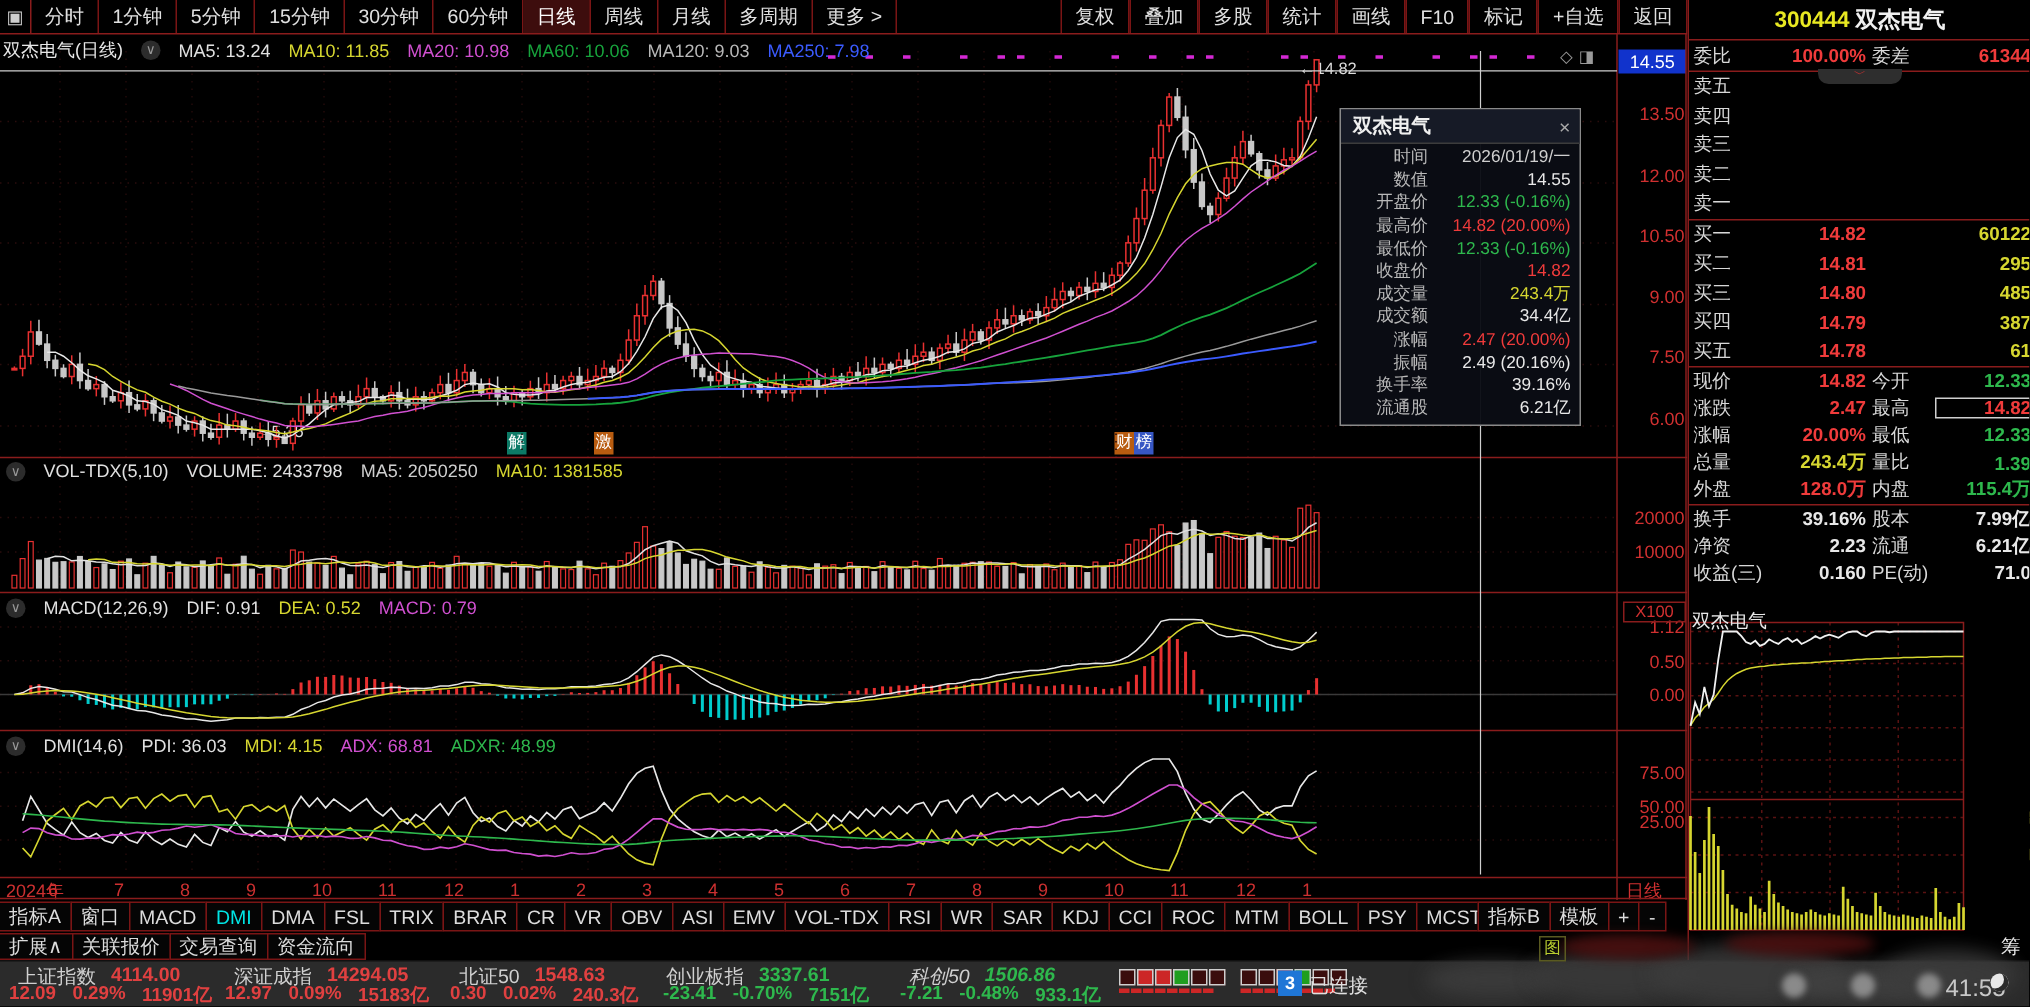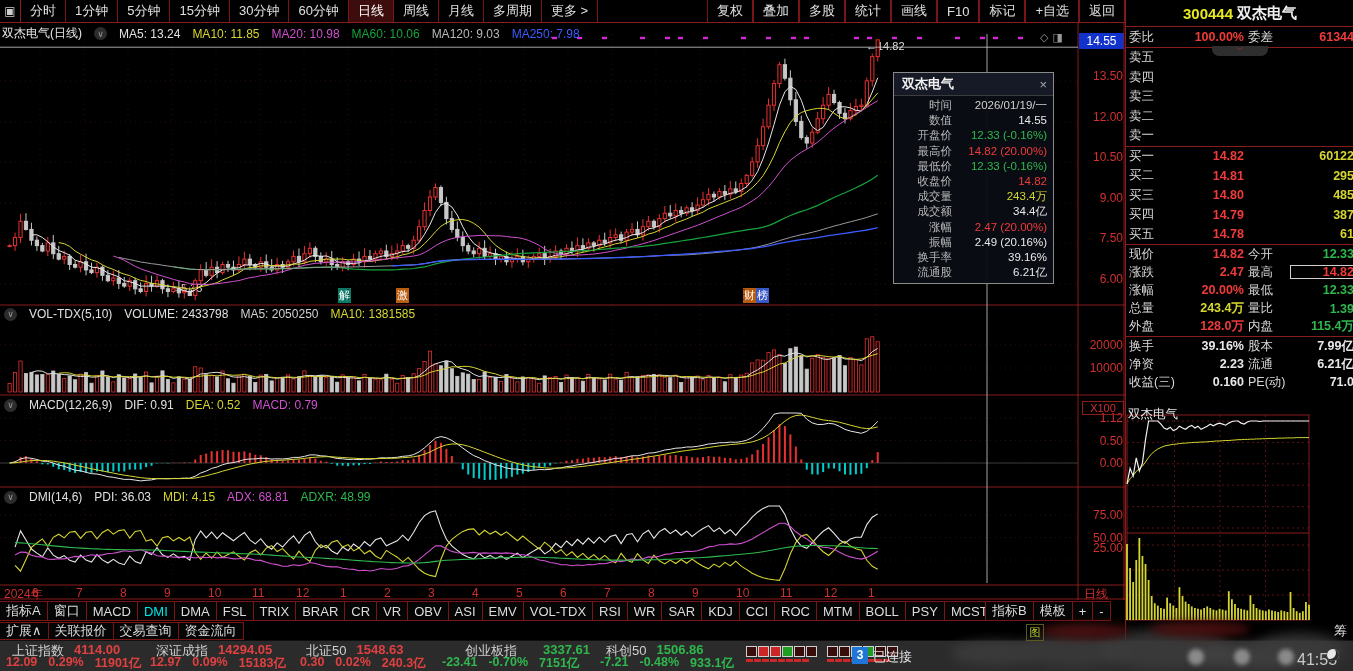--- a/index.html
+++ b/index.html
@@ -1265,32 +1265,32 @@
           <span class="sg-name">北证50</span>
           <span class="sg-val" style="color: rgb(224, 64, 64);">1548.63</span>
         </div>
         <div class="sg-row2">
           <span style="color: rgb(224, 64, 64);">0.30</span>
           <span style="color: rgb(224, 64, 64);">0.02%</span>
           <span style="color: rgb(224, 64, 64);">240.3亿</span>
         </div>
       </div>
       <div class="abs" style="left: 442px; top: 0px; width: 150px; height: 31px; white-space: nowrap;">
-        <div style="position: absolute; top: 1px; left: 23px; display: flex; gap: 16px;">
+        <div style="position: absolute; top: 1px; left: 2px; display: flex;">
           <span class="sg-name">创业板指</span>
           <span class="sg-val" style="color: rgb(46, 184, 77);">3337.61</span>
         </div>
         <div class="sg-row2">
           <span style="color: rgb(46, 184, 77);">-23.41</span>
           <span style="color: rgb(46, 184, 77);">-0.70%</span>
           <span style="color: rgb(46, 184, 77);">7151亿</span>
         </div>
       </div>
       <div class="abs" style="left: 600px; top: 0px; width: 150px; height: 31px; white-space: nowrap;">
-        <div style="position: absolute; top: 1px; left: 6px; display: flex;">
+        <div style="position: absolute; top: 1px; left: 6px; display: flex; font-style: italic;">
           <span class="sg-name">科创50</span>
           <span class="sg-val" style="color: rgb(46, 184, 77);">1506.86</span>
         </div>
         <div class="sg-row2">
           <span style="color: rgb(46, 184, 77);">-7.21</span>
           <span style="color: rgb(46, 184, 77);">-0.48%</span>
           <span style="color: rgb(46, 184, 77);">933.1亿</span>
         </div>
       </div>
       <div class="abs" style="left: 746px; top: 5px; display: flex; gap: 10px;">

